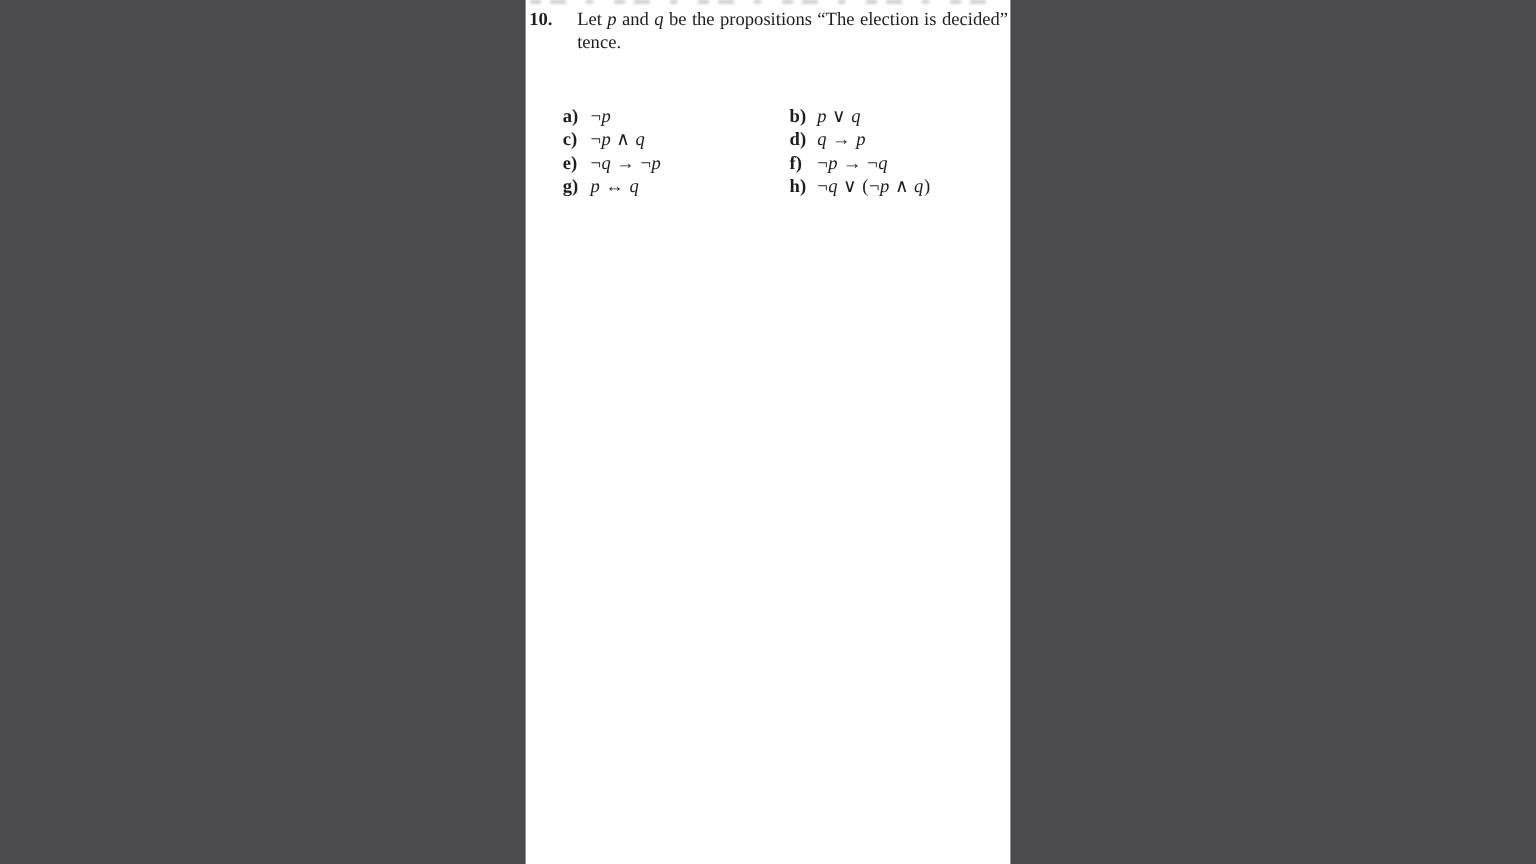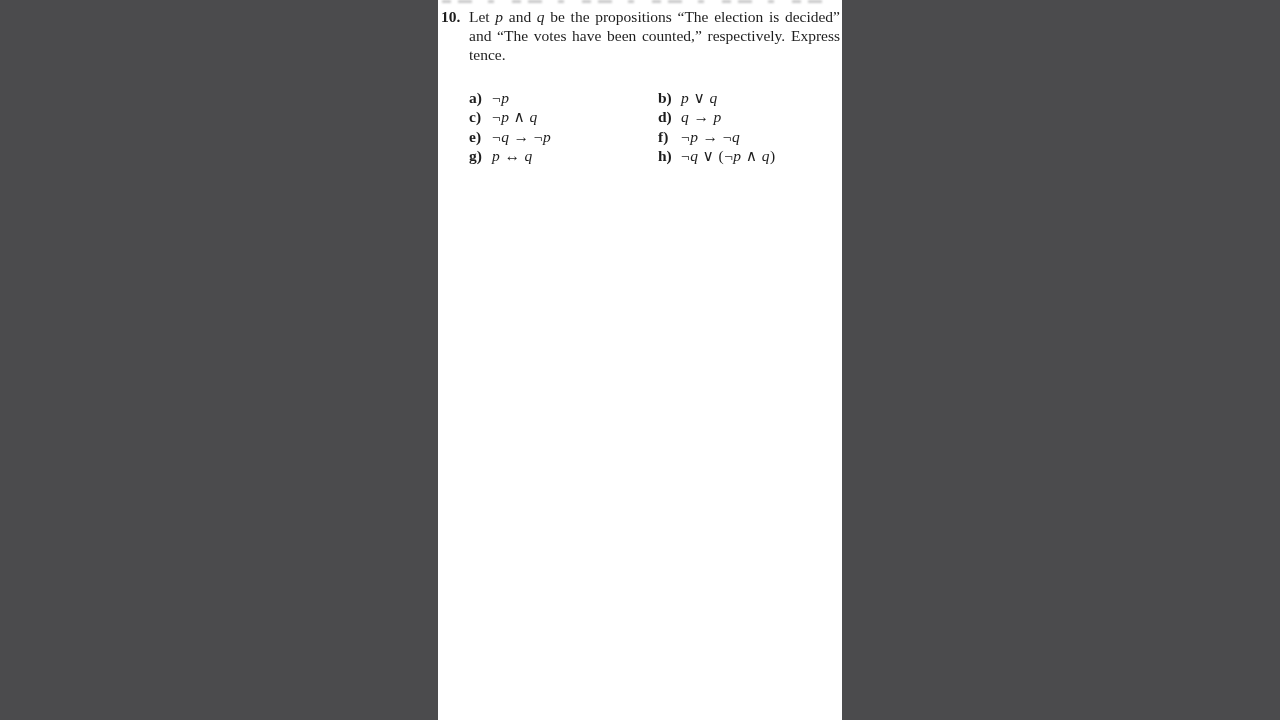--- a/index.html
+++ b/index.html
@@ -60,20 +60,21 @@
     left: 31px;
     top: 7px;
     width: 371px;
     font-size: 15.5px;
     line-height: 19.2px;
   }
   .statement .line {
     text-align: justify;
     text-align-last: justify;
     white-space: nowrap;
+    margin-left: 12px;
   }
   .statement .line.last {
     text-align: left;
     text-align-last: left;
   }
 
   .exercise-list {
     position: absolute;
     left: 31px;
     top: 88px;
@@ -108,21 +109,20 @@
   <div class="letterbox right"></div>
 
   <div class="page">
 
     <div class="crop-remnant"></div>
 
     <div class="problem-number">10.</div>
 
     <div class="statement">
       <div class="line">Let <i>p</i> and <i>q</i> be the propositions “The election is decided”</div>
-      <div class="line">and “The votes have been counted,” respectively. Express</div>
       <div class="line last">tence.</div>
     </div>
 
     <div class="exercise-list">
 
       <div class="exercise-item">
         <span class="exercise-label">a)</span>
         <span class="exercise-formula">¬<i>p</i></span>
       </div>
 

